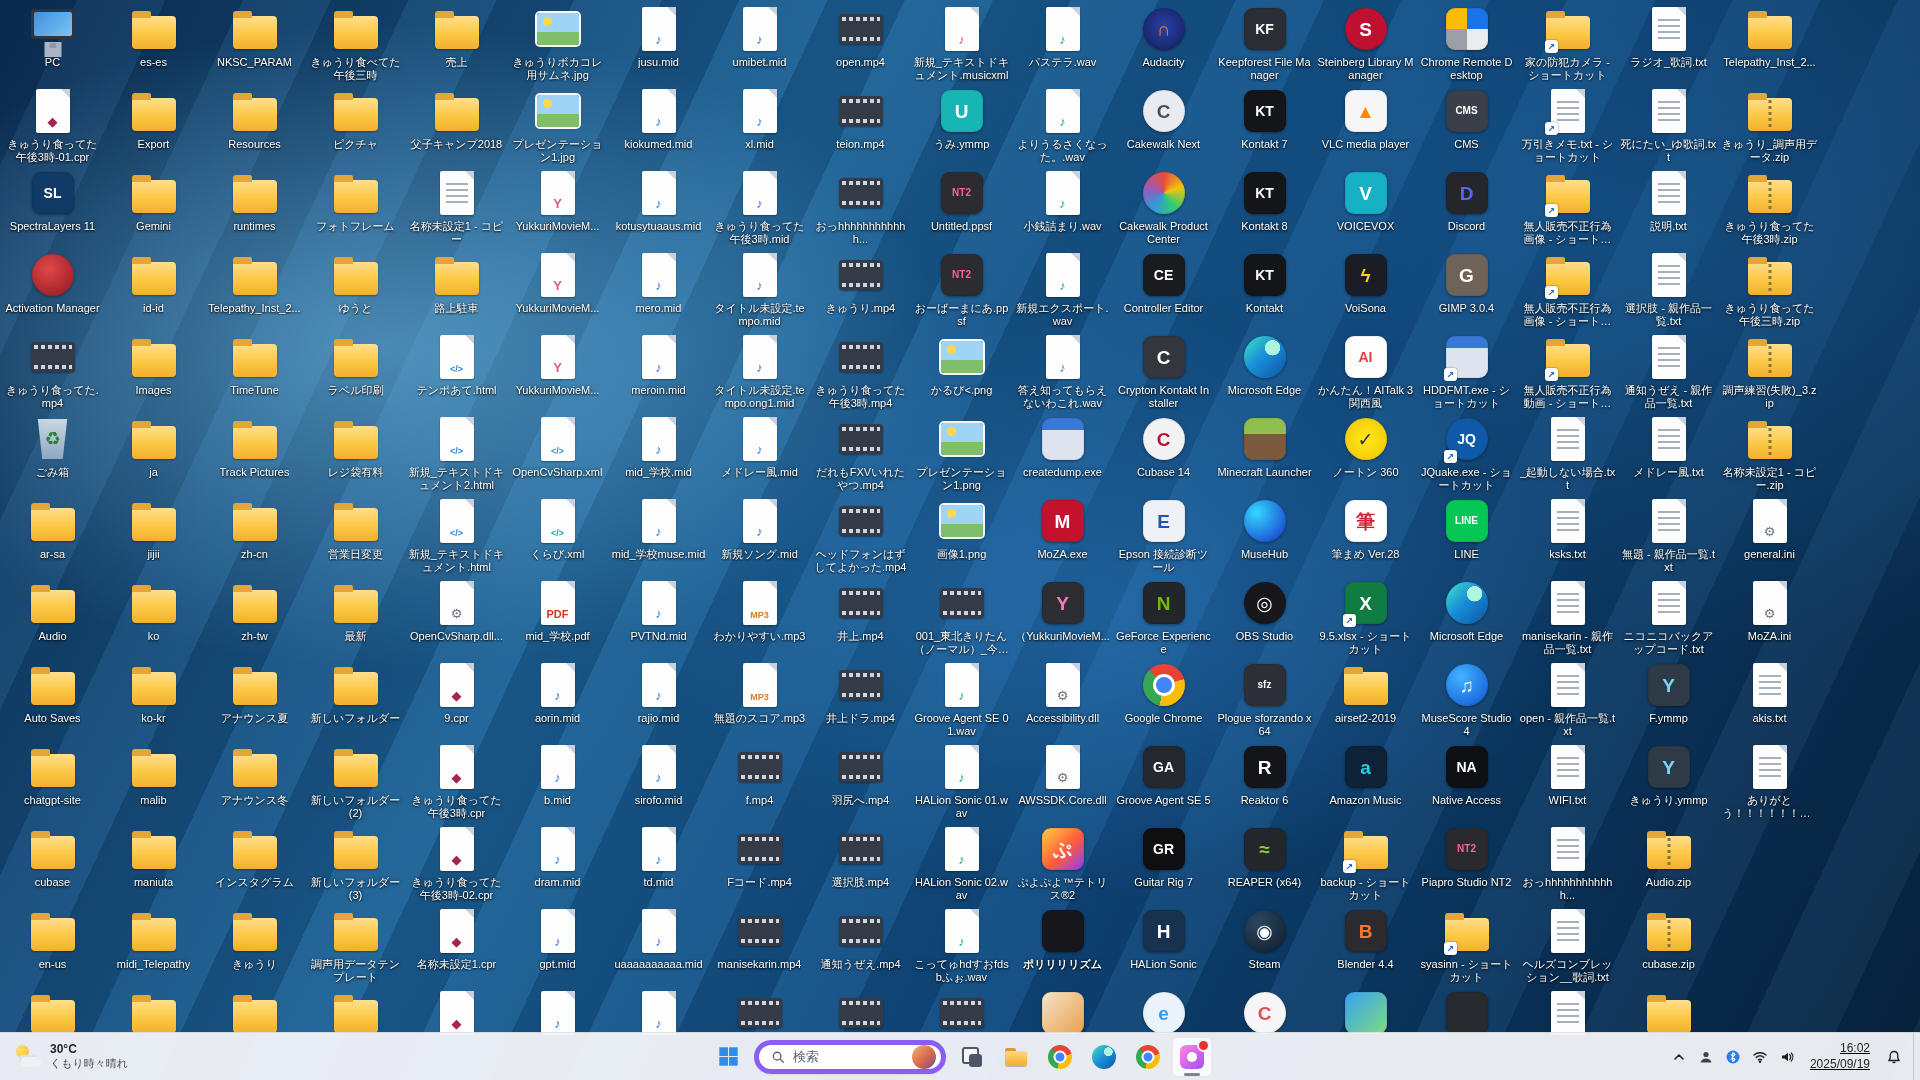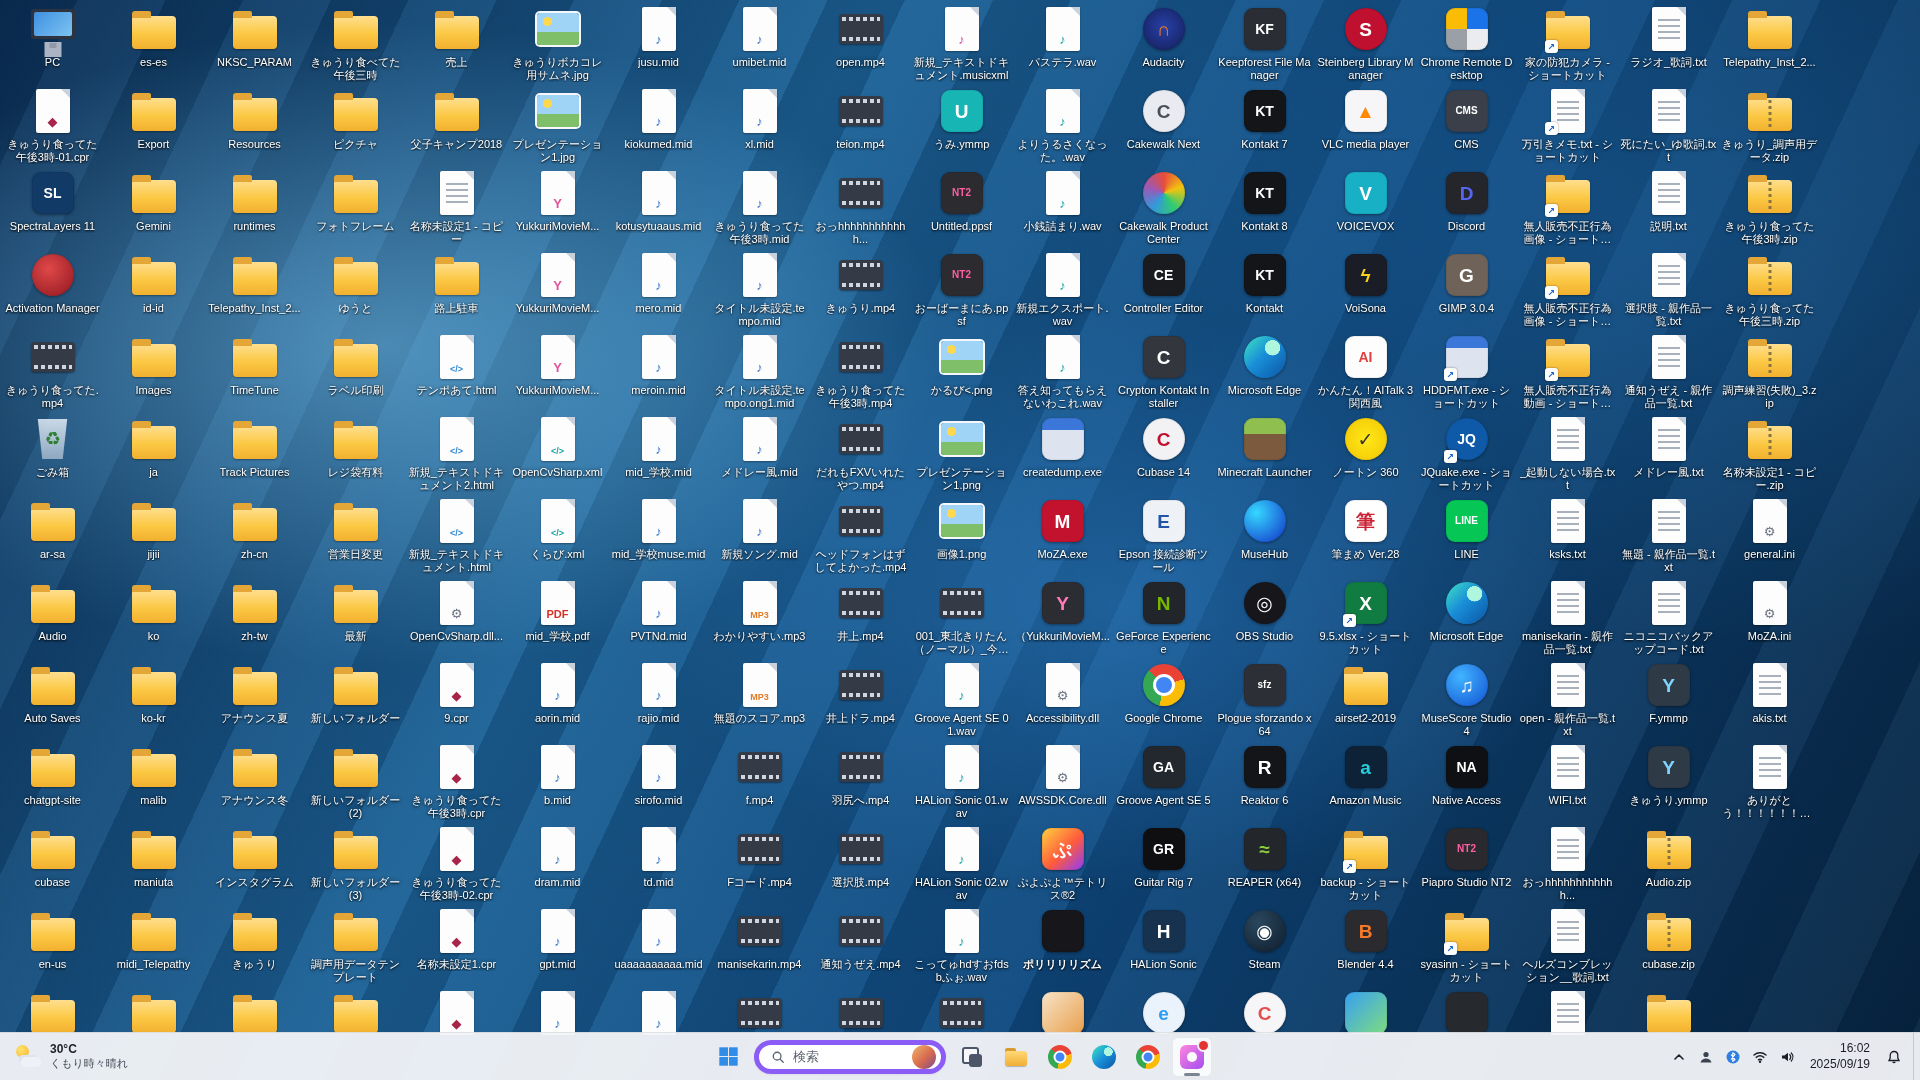--- a/index.html
+++ b/index.html
@@ -133,21 +133,21 @@
   .tbi-chrome::after,.tbi-chrome-2::after { content:''; position:absolute; top:50%; left:50%;
     transform:translate(-50%,-50%); width:9px; height:9px; background:#4285f4;
     border:2.5px solid #fff; border-radius:50%; }
   .tbi-edge { width:24px; height:24px; margin:1px; border-radius:50%;
     background:radial-gradient(circle at 68% 28%,#aef7de 0 18%,rgba(0,0,0,0) 19%),
                linear-gradient(135deg,#3ee6c0,#1a8fd9 50%,#0b55a4); }
   .tbi-pink-app { width:24px; height:24px; margin:1px; border-radius:6px; position:relative;
     background:linear-gradient(135deg,#ff86dd,#a34df0); }
   .tbi-pink-app::after { content:''; position:absolute; inset:7px; background:#fff; border-radius:50%; }
 
-  .tb-right { position:absolute; right:2px; display:flex; align-items:center; gap:1px; }
+  .tb-right { position:absolute; right:2px; display:flex; align-items:center; gap:1px;text-decoration:underline; }
   .tray-ic { width:27px; height:28px; border-radius:4px; display:flex; align-items:center; justify-content:center; }
   .tray-ic svg { width:16px; height:16px; }
   .tb-clock { text-align:right; font-size:12px; color:#1b1f26; line-height:1.3; padding:2px 8px; border-radius:4px; }
   .tb-bell { width:30px; height:28px; border-radius:4px; display:flex; align-items:center; justify-content:center; }
   .tb-bell svg { width:16px; height:16px; }
   .show-desktop { width:5px; height:48px; border-left:1px solid rgba(0,0,0,.14); margin-left:3px; }
 </style>
 </head>
 <body>
 

